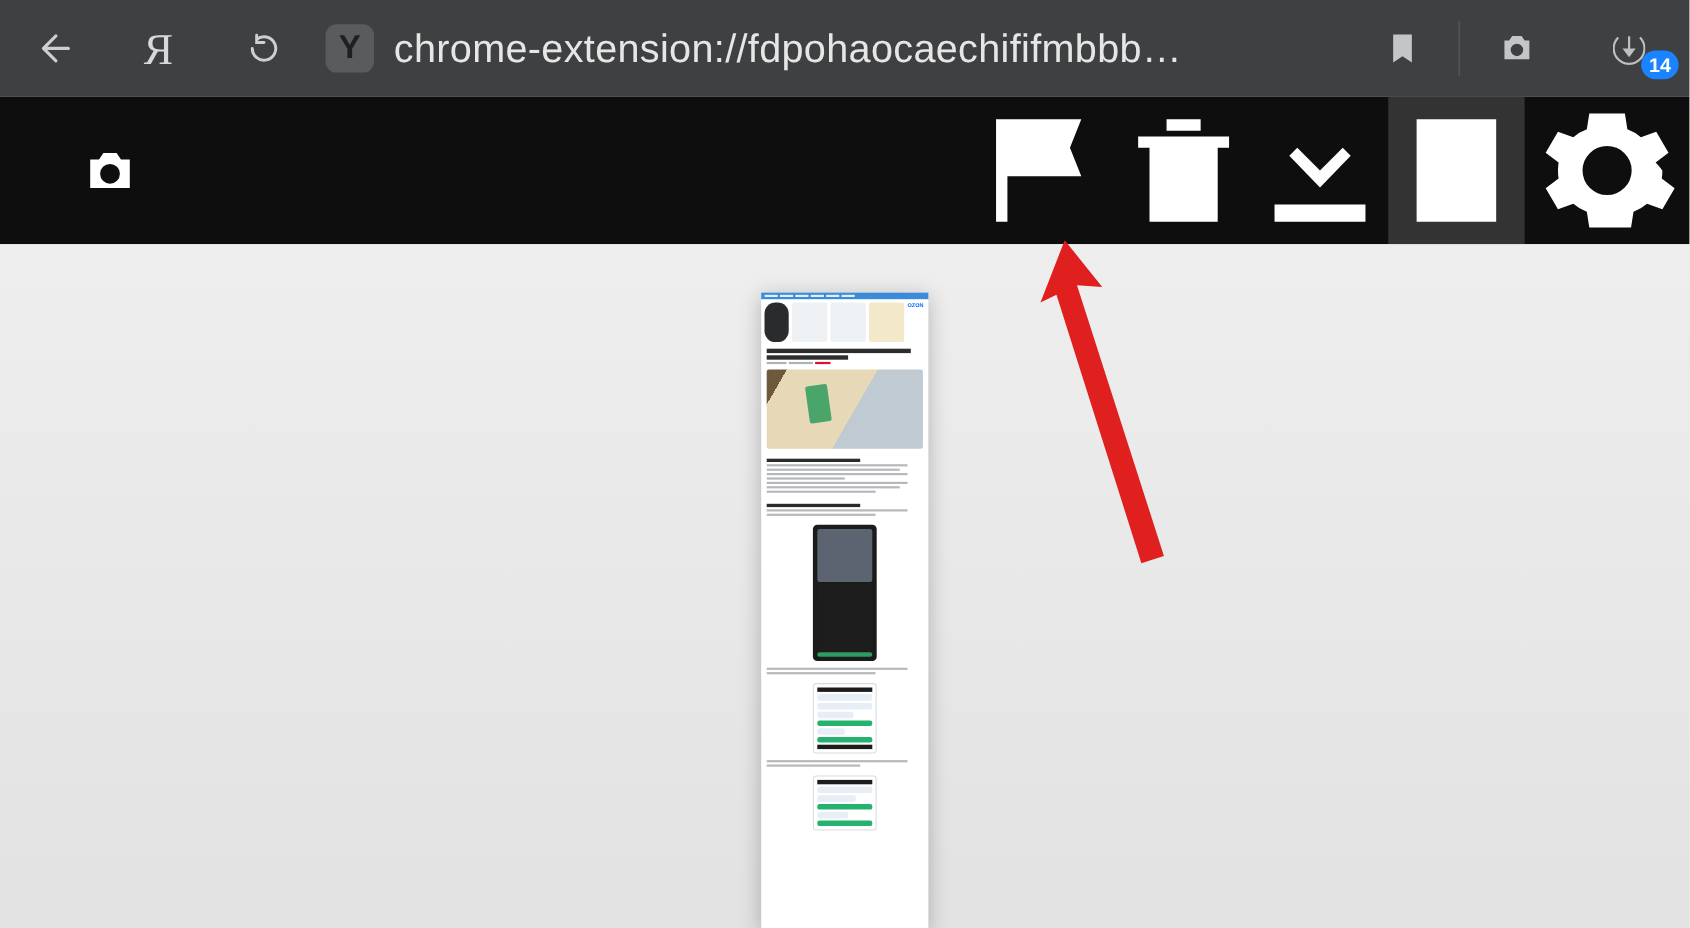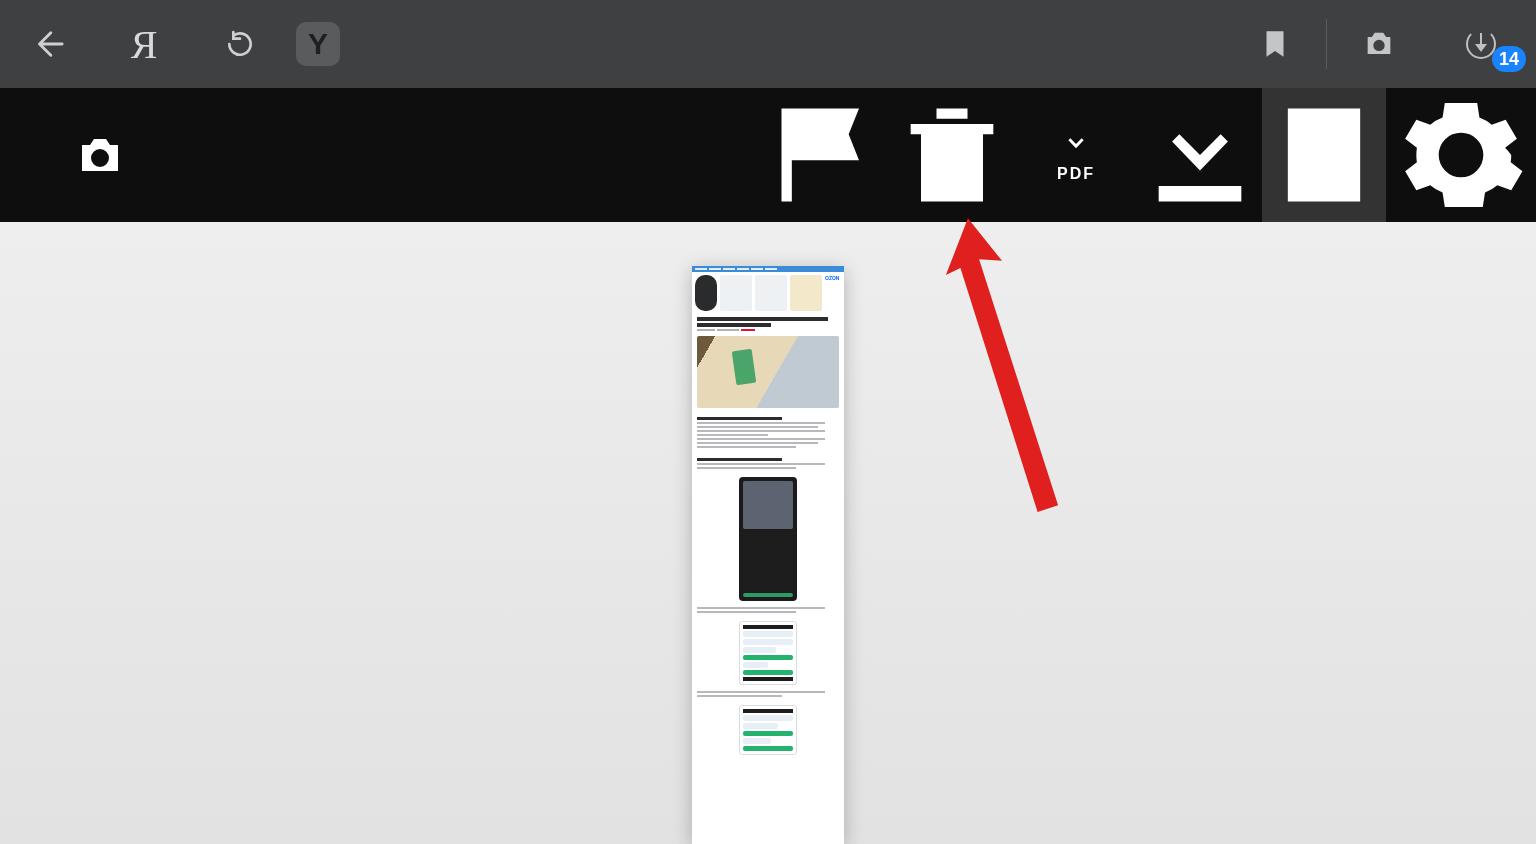--- a/index.html
+++ b/index.html
@@ -89,20 +89,21 @@
     </div>
     <div class="chrome-btn reload">
       <svg viewBox="0 0 24 24">
           <path fill="none" stroke="currentColor" stroke-width="2" stroke-linecap="round" d="M4 12a8 8 0 1 0 3-6.2M7 3v5h5"></path>
         </svg>
     </div>
     <div class="site-ident">
       <span>Y</span>
     </div>
   </div>
+  <div class="url-bar">chrome-extension://fdpohaocaechififmbbb…</div>
   <div class="chrome-right">
     <div class="chrome-icon-btn">
       <svg viewBox="0 0 24 24">
           <path fill="currentColor" d="M6 3h12v18l-6-4-6 4z"></path>
         </svg>
     </div>
     <div class="chrome-divider"></div>
     <div class="chrome-icon-btn">
       <svg viewBox="0 0 24 24">
           <path fill="currentColor" d="M4 7h3l2-3h6l2 3h3v12H4zM12 17a4 4 0 1 0 0-8 4 4 0 0 0 0 8z"></path>
@@ -127,26 +128,20 @@
   <div class="tb-group-right">
     <div class="tb-slot">
       <svg viewBox="0 0 24 24">
           <path fill="currentColor" d="M5 3h13l-2 5 2 5H5v8H3V3z"></path>
         </svg>
     </div>
     <div class="tb-slot">
       <svg viewBox="0 0 24 24">
           <path fill="currentColor" d="M4 6h16v2H4zM6 8h12v13H6zM9 3h6v2H9z"></path>
         </svg>
-    </div>
-    <div class="tb-slot">
-      <svg viewBox="0 0 24 24" style="width:34px;height:34px;">
-          <path fill="currentColor" d="M12 2v10l4-4 1.4 1.4L12 15l-5.4-5.6L8 8l4 4V2z"></path>
-        </svg>
-      <span class="pdf-label">PDF</span>
     </div>
     <div class="tb-slot">
       <svg viewBox="0 0 24 24">
           <path fill="currentColor" d="M12 2v10l4-4 1.4 1.4L12 15l-5.4-5.6L8 8l4 4V2zM4 18h16v3H4z"></path>
         </svg>
     </div>
     <div class="tb-slot cell-active">
       <svg viewBox="0 0 24 24">
           <path fill="currentColor" d="M5 3h14v18H5zM8 7h8v2H8zm0 4h8v2H8zm0 4h5v2H8z"></path>
         </svg>

